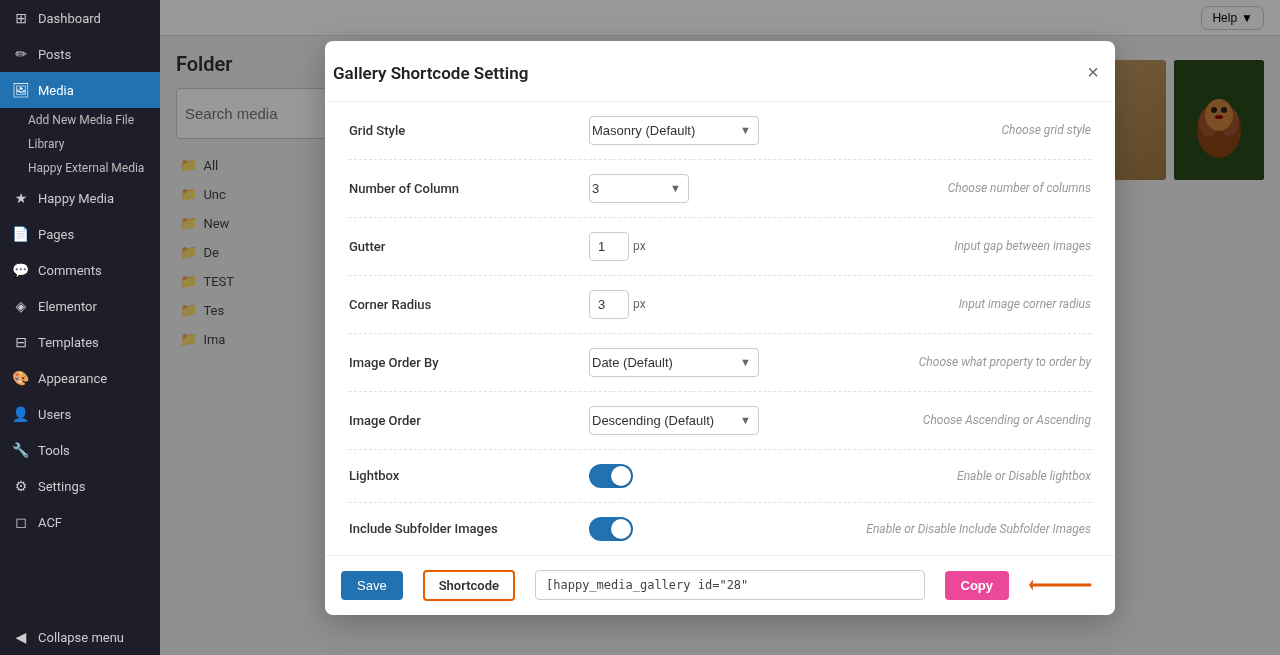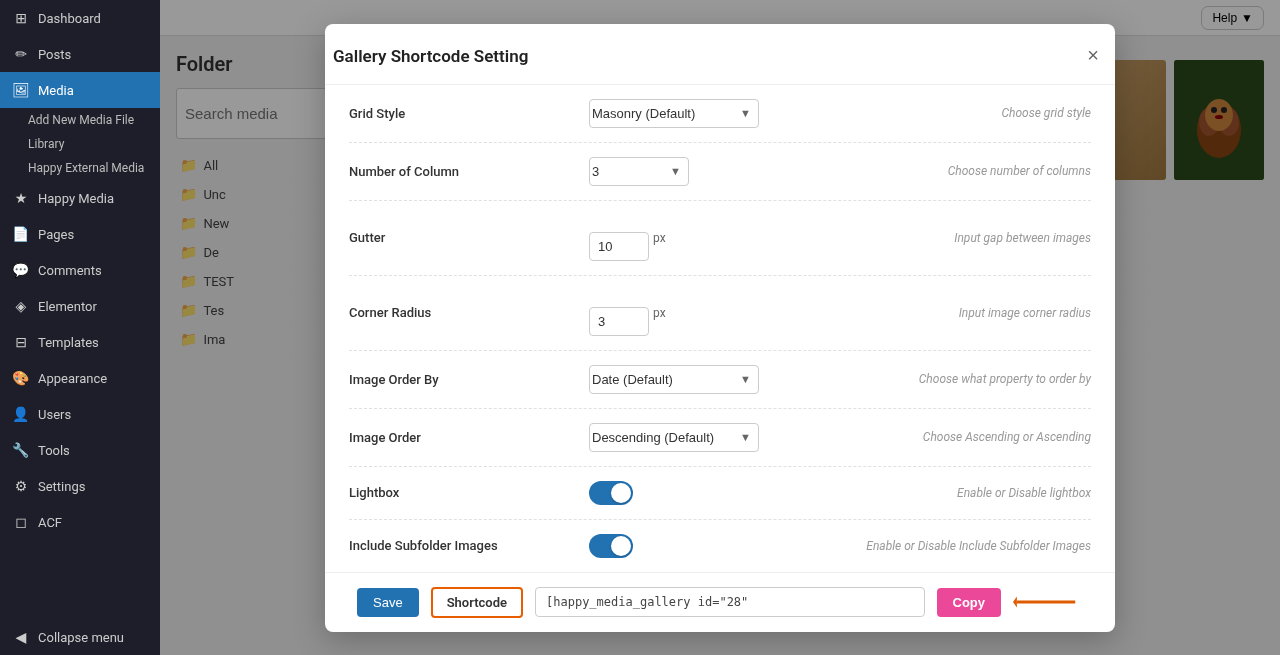--- a/index.html
+++ b/index.html
@@ -155,23 +155,22 @@
       color: #666;
       font-size: 11px;
     }
 
     .num-input-wrap { display: flex; align-items: center; gap: 4px; }
     .setting-input {
       border: 1px solid #ccc;
       border-radius: 4px;
       padding: 6px 8px;
       font-size: 13px;
-      width: 60px;
+      width: 40px;
       color: #333;
-      margin-top: 17px;
     }
     .input-suffix { font-size: 12px; color: #666; }
 
     
     .toggle-wrapper { display: flex; align-items: center; }
     .toggle-label {
       width: 44px; height: 24px;
       background: #2271b1;
       border-radius: 12px;
       position: relative;
@@ -185,25 +184,25 @@
       border-radius: 50%;
       background: #fff;
       top: 2px;
       right: 2px;
       transition: right 0.2s;
       box-shadow: 0 1px 3px rgba(0,0,0,0.2);
     }
 
     
     .modal-footer {
-      padding: 14px 32px;
+      padding: 14px 16px;
       border-top: 1px solid #eee;
       display: flex;
       align-items: center;
-      gap: 12px;
+      gap: 20px;
     }
     .shortcode-label-box {
       border: 2px solid #e85d00;
       border-radius: 4px;
       padding: 6px 14px;
       font-size: 13px;
       font-weight: 600;
       color: #333;
     }
     .shortcode-value {

